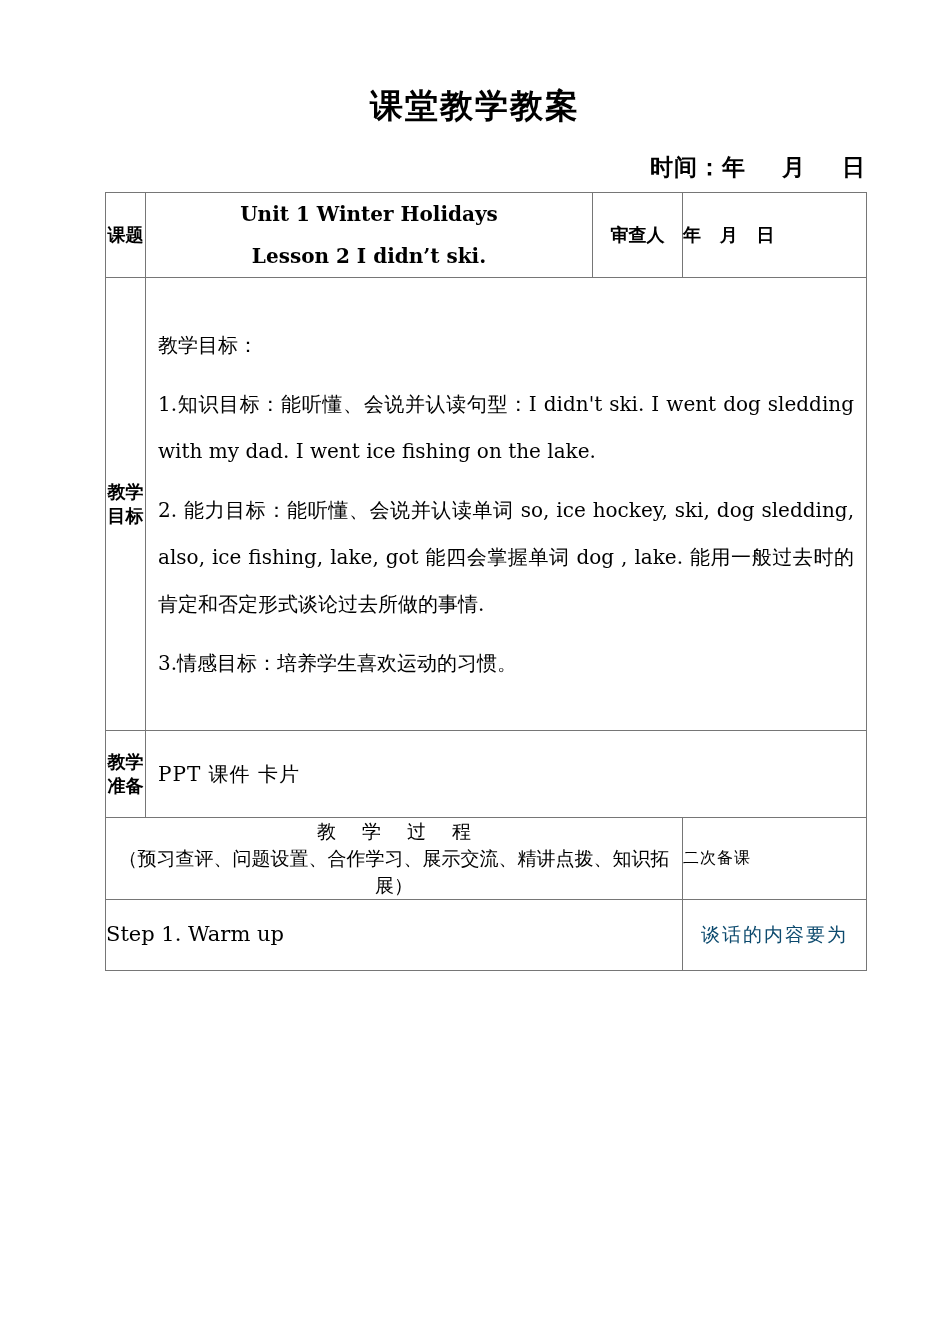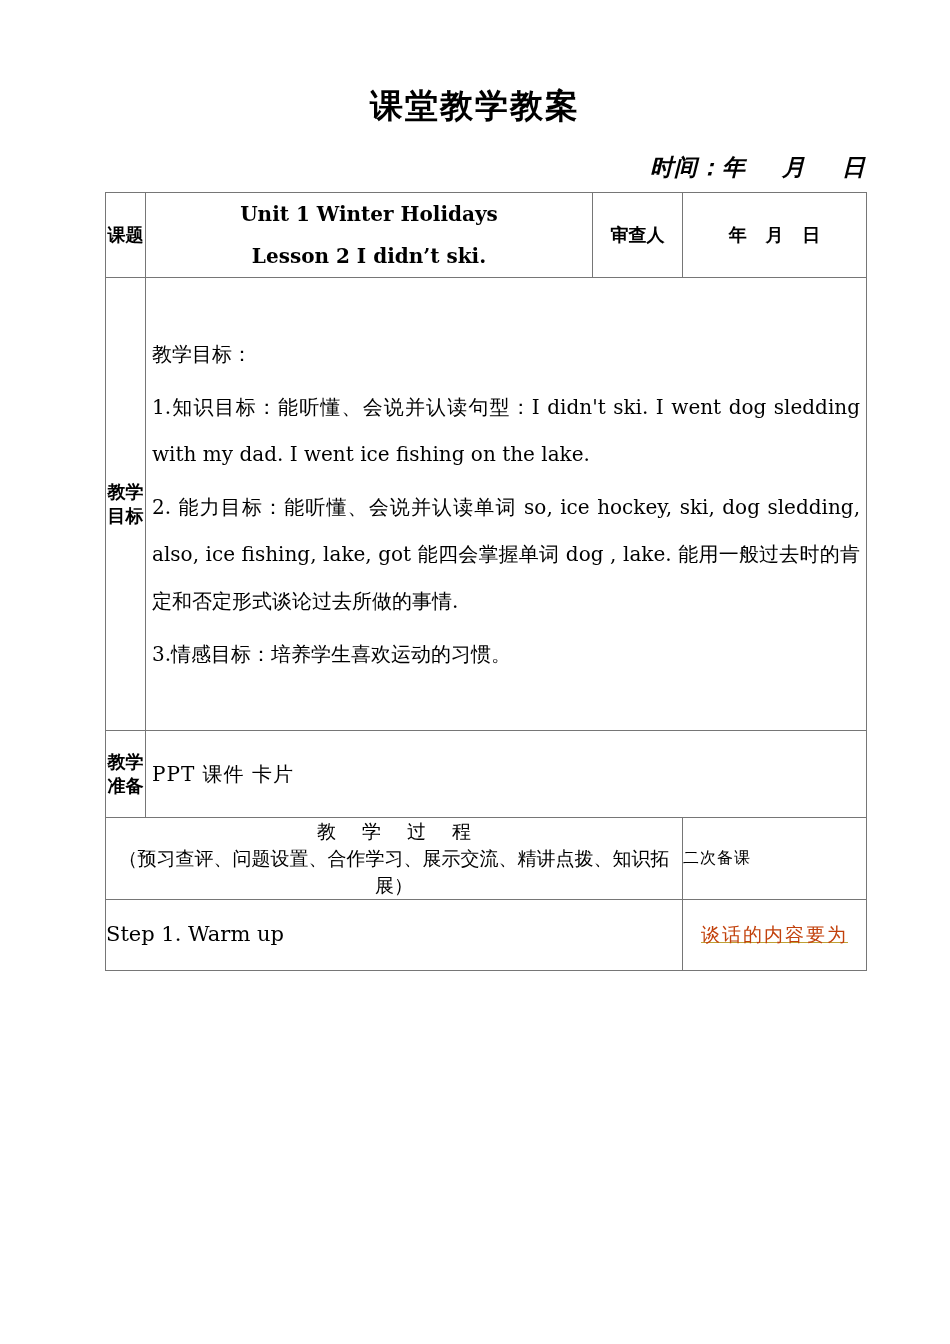--- a/index.html
+++ b/index.html
@@ -40,21 +40,20 @@
 
   .date-line {
     position: absolute;
     right: 84px;
     top: 152px;
     font-family: "DejaVu Sans", "Liberation Sans", sans-serif;
     font-weight: bold;
     font-size: 23px;
     letter-spacing: 1px;
     white-space: pre;
-    font-style: italic;
   }
 
   
   .lesson-table {
     position: absolute;
     left: 105px;
     top: 192px;
     width: 761px;
     border-collapse: collapse;
     table-layout: fixed;
@@ -91,38 +90,38 @@
   }
   .topic-cell .tline { display: block; }
   .reviewer-label {
     text-align: center;
     font-family: "DejaVu Sans", "Liberation Sans", sans-serif;
     font-weight: bold;
     font-size: 18px;
     padding: 4px 2px;
   }
   .reviewer-date {
-    text-align: center;
+    text-align: left;
     font-family: "DejaVu Sans", "Liberation Sans", sans-serif;
     font-weight: bold;
     font-size: 18px;
     padding: 4px 2px;
     white-space: pre;
   }
 
   
   .body-cell {
     padding: 14px 12px 14px 14px;
     font-size: 20px;
     line-height: 2.35;
     text-align: justify;
     text-justify: inter-character;
   }
   .body-cell p {
-    margin: 6px;
+    margin: 12px;
   }
   .objectives-cell { height: 452px; vertical-align: top; padding-top: 18px; }
   .keypoints-cell  { height: 240px; }
   .prep-cell       { height: 86px; vertical-align: middle; padding-left: 20px; }
   .prep-cell p { letter-spacing: 1px; }
 
   
   .process-head {
     text-align: center;
     font-size: 19px;
@@ -156,22 +155,21 @@
   }
   .note-cell {
     height: 70px;
     vertical-align: top;
     padding: 12px 2px 12px 6px;
     text-align: center;
     font-size: 19px;
     line-height: 1.45;
   }
   .note-text {
-    color: #c2410c;
-    text-decoration: underline;
+    color: #0c4a6e;
     text-decoration-color: #bfa135;
     letter-spacing: 2px;
   }
 </style>
 </head>
 <body>
 
 <div class="page">
 
   <div class="doc-title">课堂教学教案</div>

